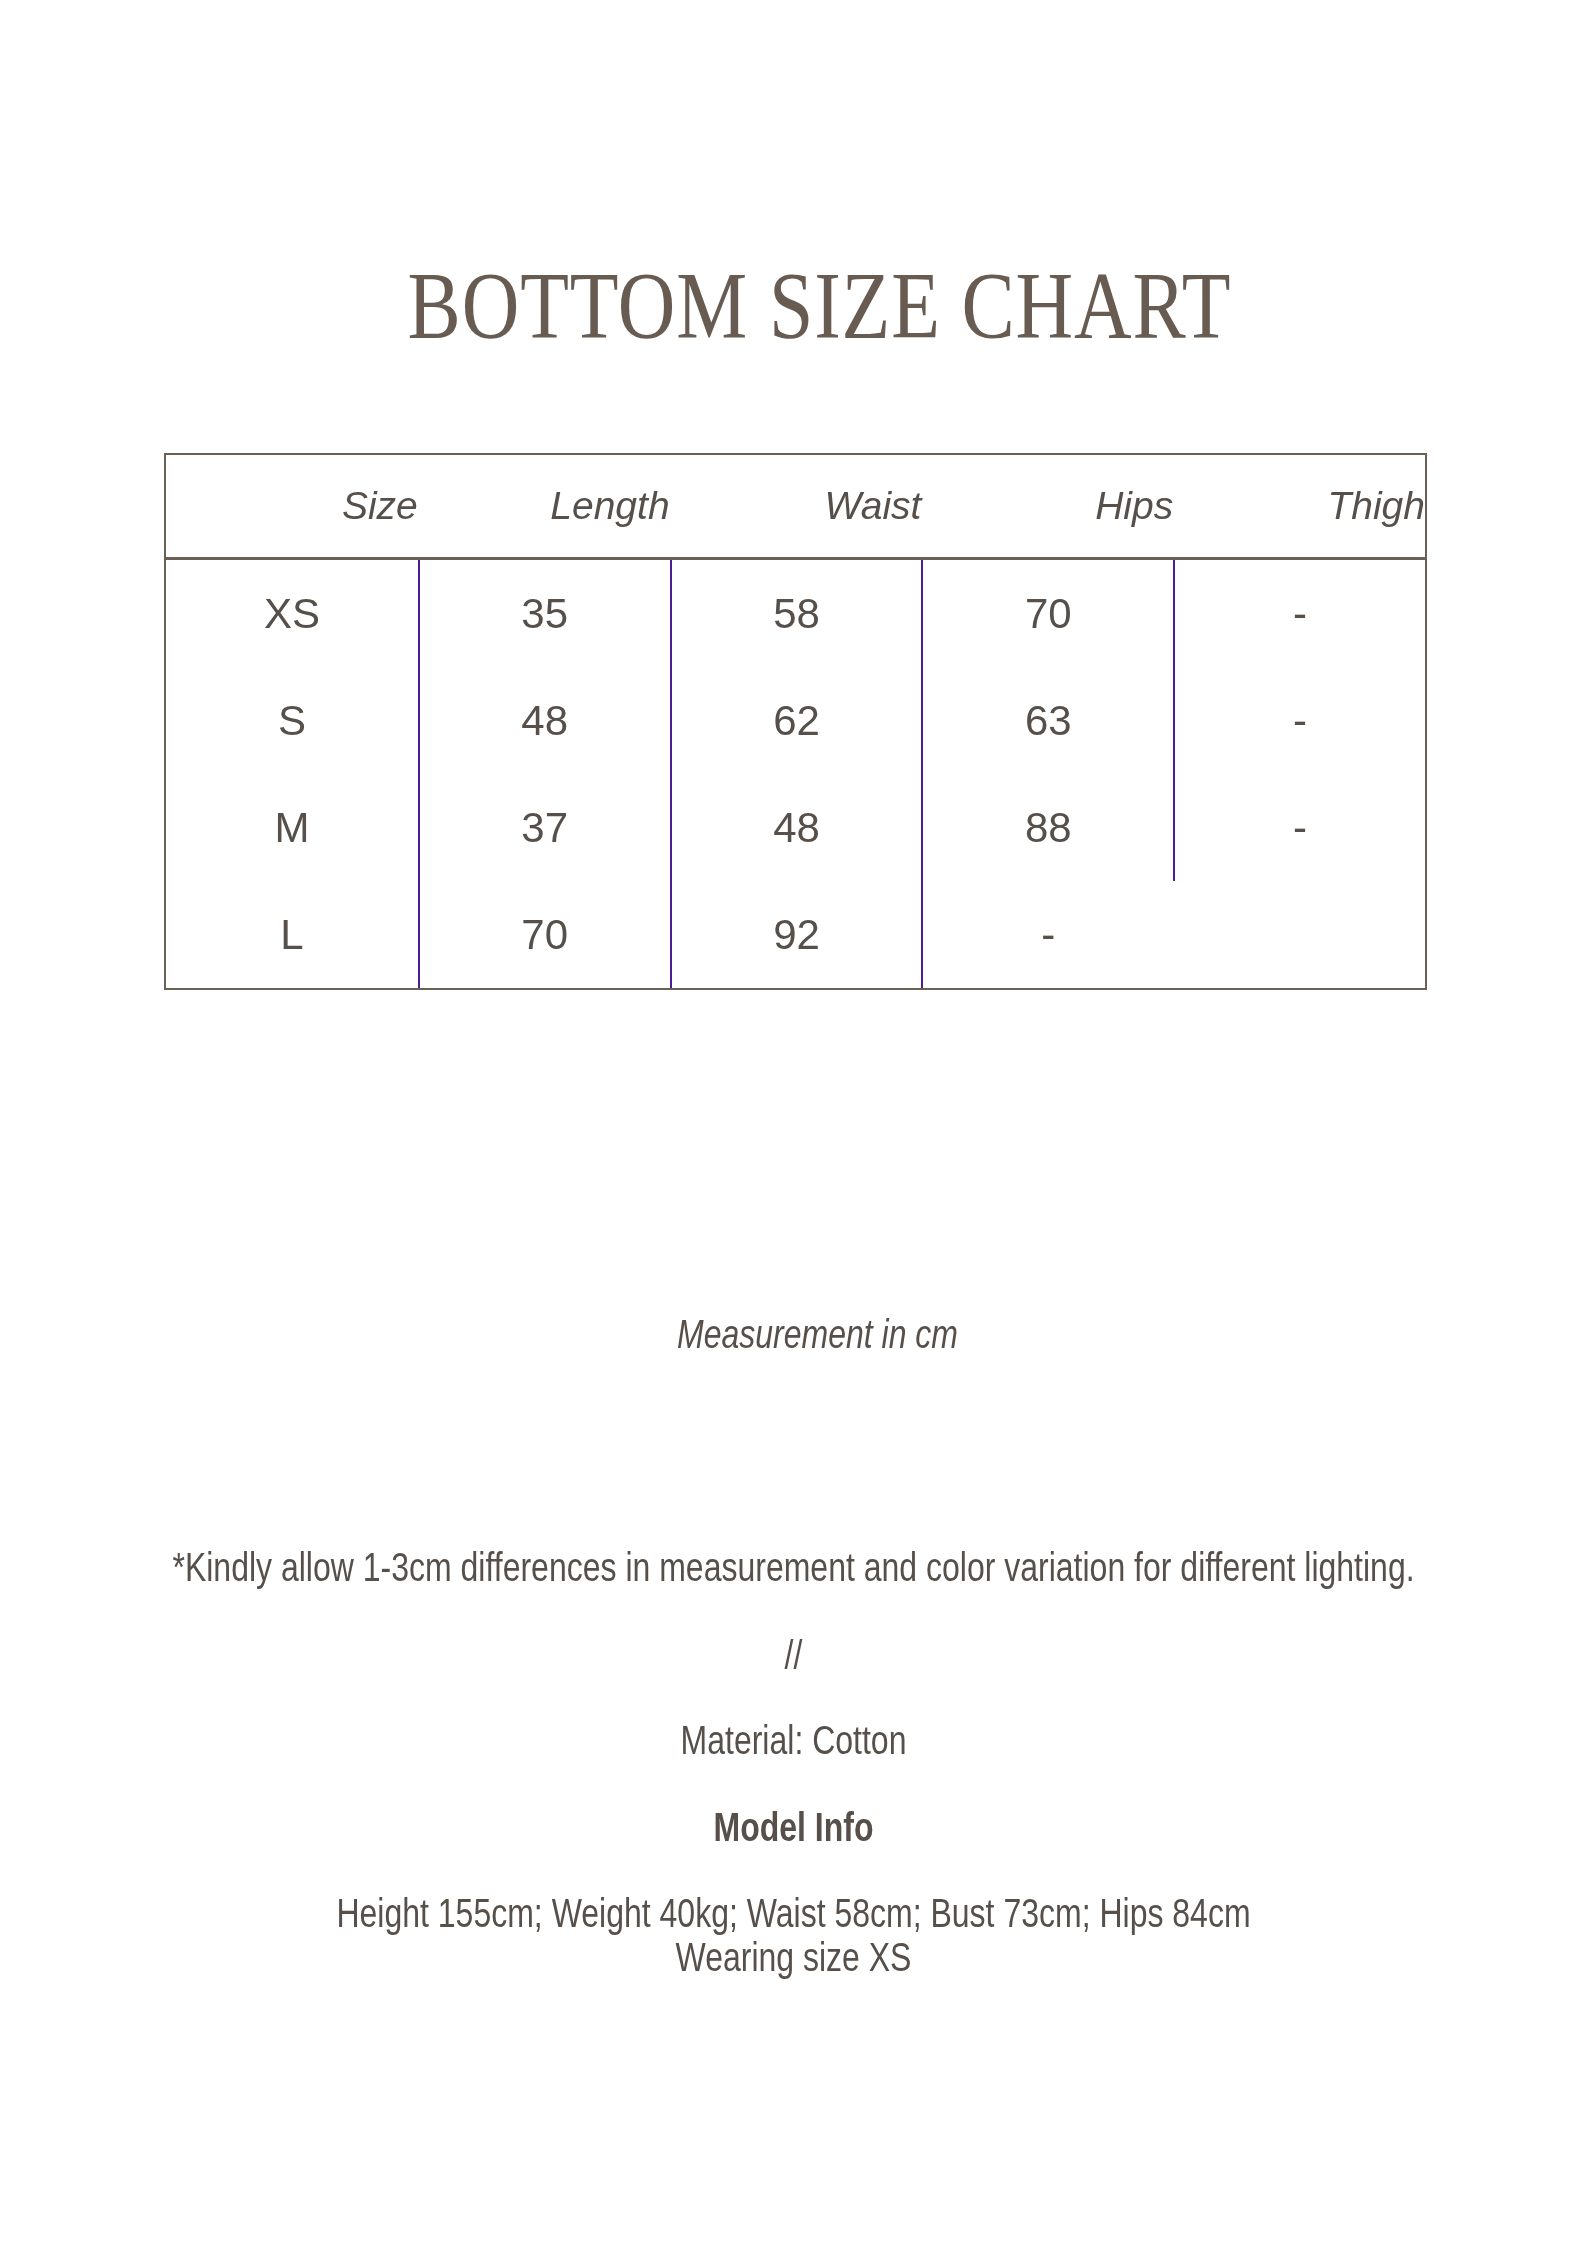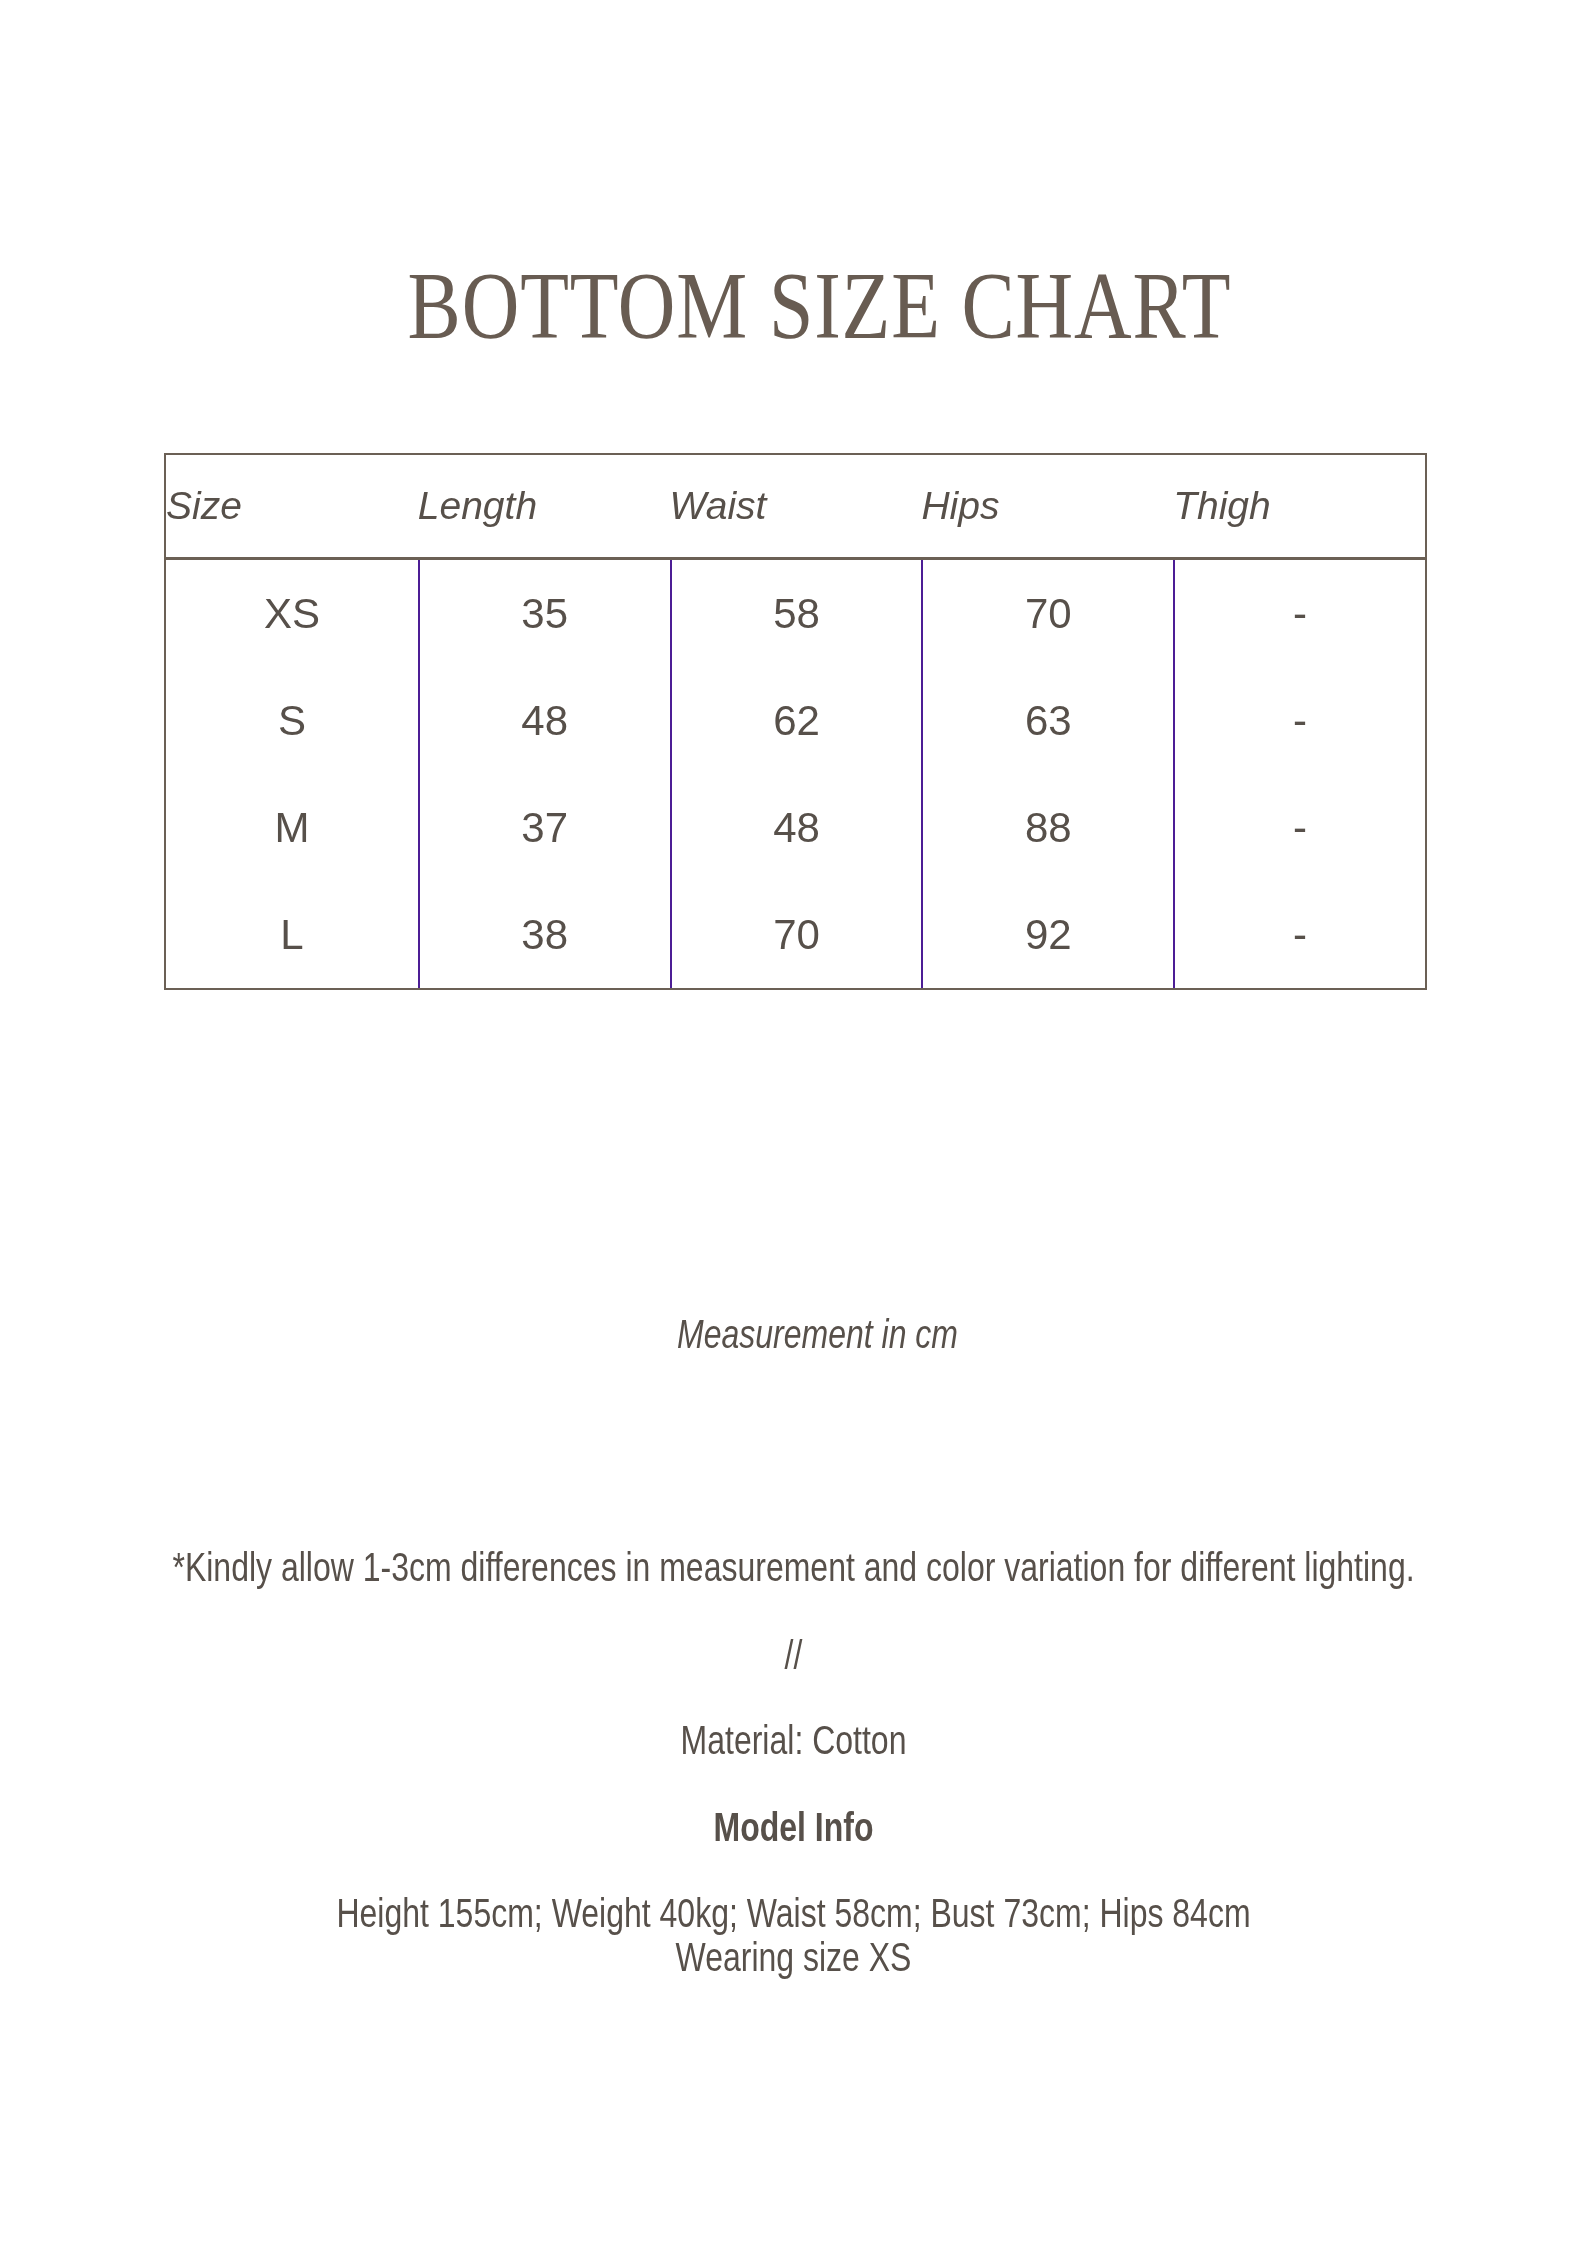--- a/index.html
+++ b/index.html
@@ -38,21 +38,21 @@
     top: 453px;
     width: 1263px;
   }
   .thead {
     display: grid;
     grid-template-columns: repeat(5, 1fr);
     height: 107px;
     border: 2px solid #6b6055;
     border-bottom-width: 3px;
     align-items: center;
-    text-align: left;
+    text-align: right;
     font-style: italic;
     font-size: 39px;
   }
   .tbody {
     display: grid;
     grid-template-columns: repeat(5, 1fr);
     grid-auto-rows: 107px;
     border: 2px solid #6b6055;
     border-top: 0;
     font-size: 42px;
@@ -109,21 +109,20 @@
     <div class="cell">63</div>
     <div class="cell">-</div>
 
     <div class="cell first">M</div>
     <div class="cell">37</div>
     <div class="cell">48</div>
     <div class="cell">88</div>
     <div class="cell">-</div>
 
     <div class="cell first">L</div>
-    <div class="cell">38</div>
     <div class="cell">70</div>
     <div class="cell">92</div>
     <div class="cell">-</div>
   </div>
 </div>
 
 <div class="note unit-note">Measurement in cm</div>
 <div class="note disclaimer-note">*Kindly allow 1-3cm differences in measurement and color variation for different lighting.</div>
 <div class="note separator-note">//</div>
 <div class="note material-note">Material: Cotton</div>

